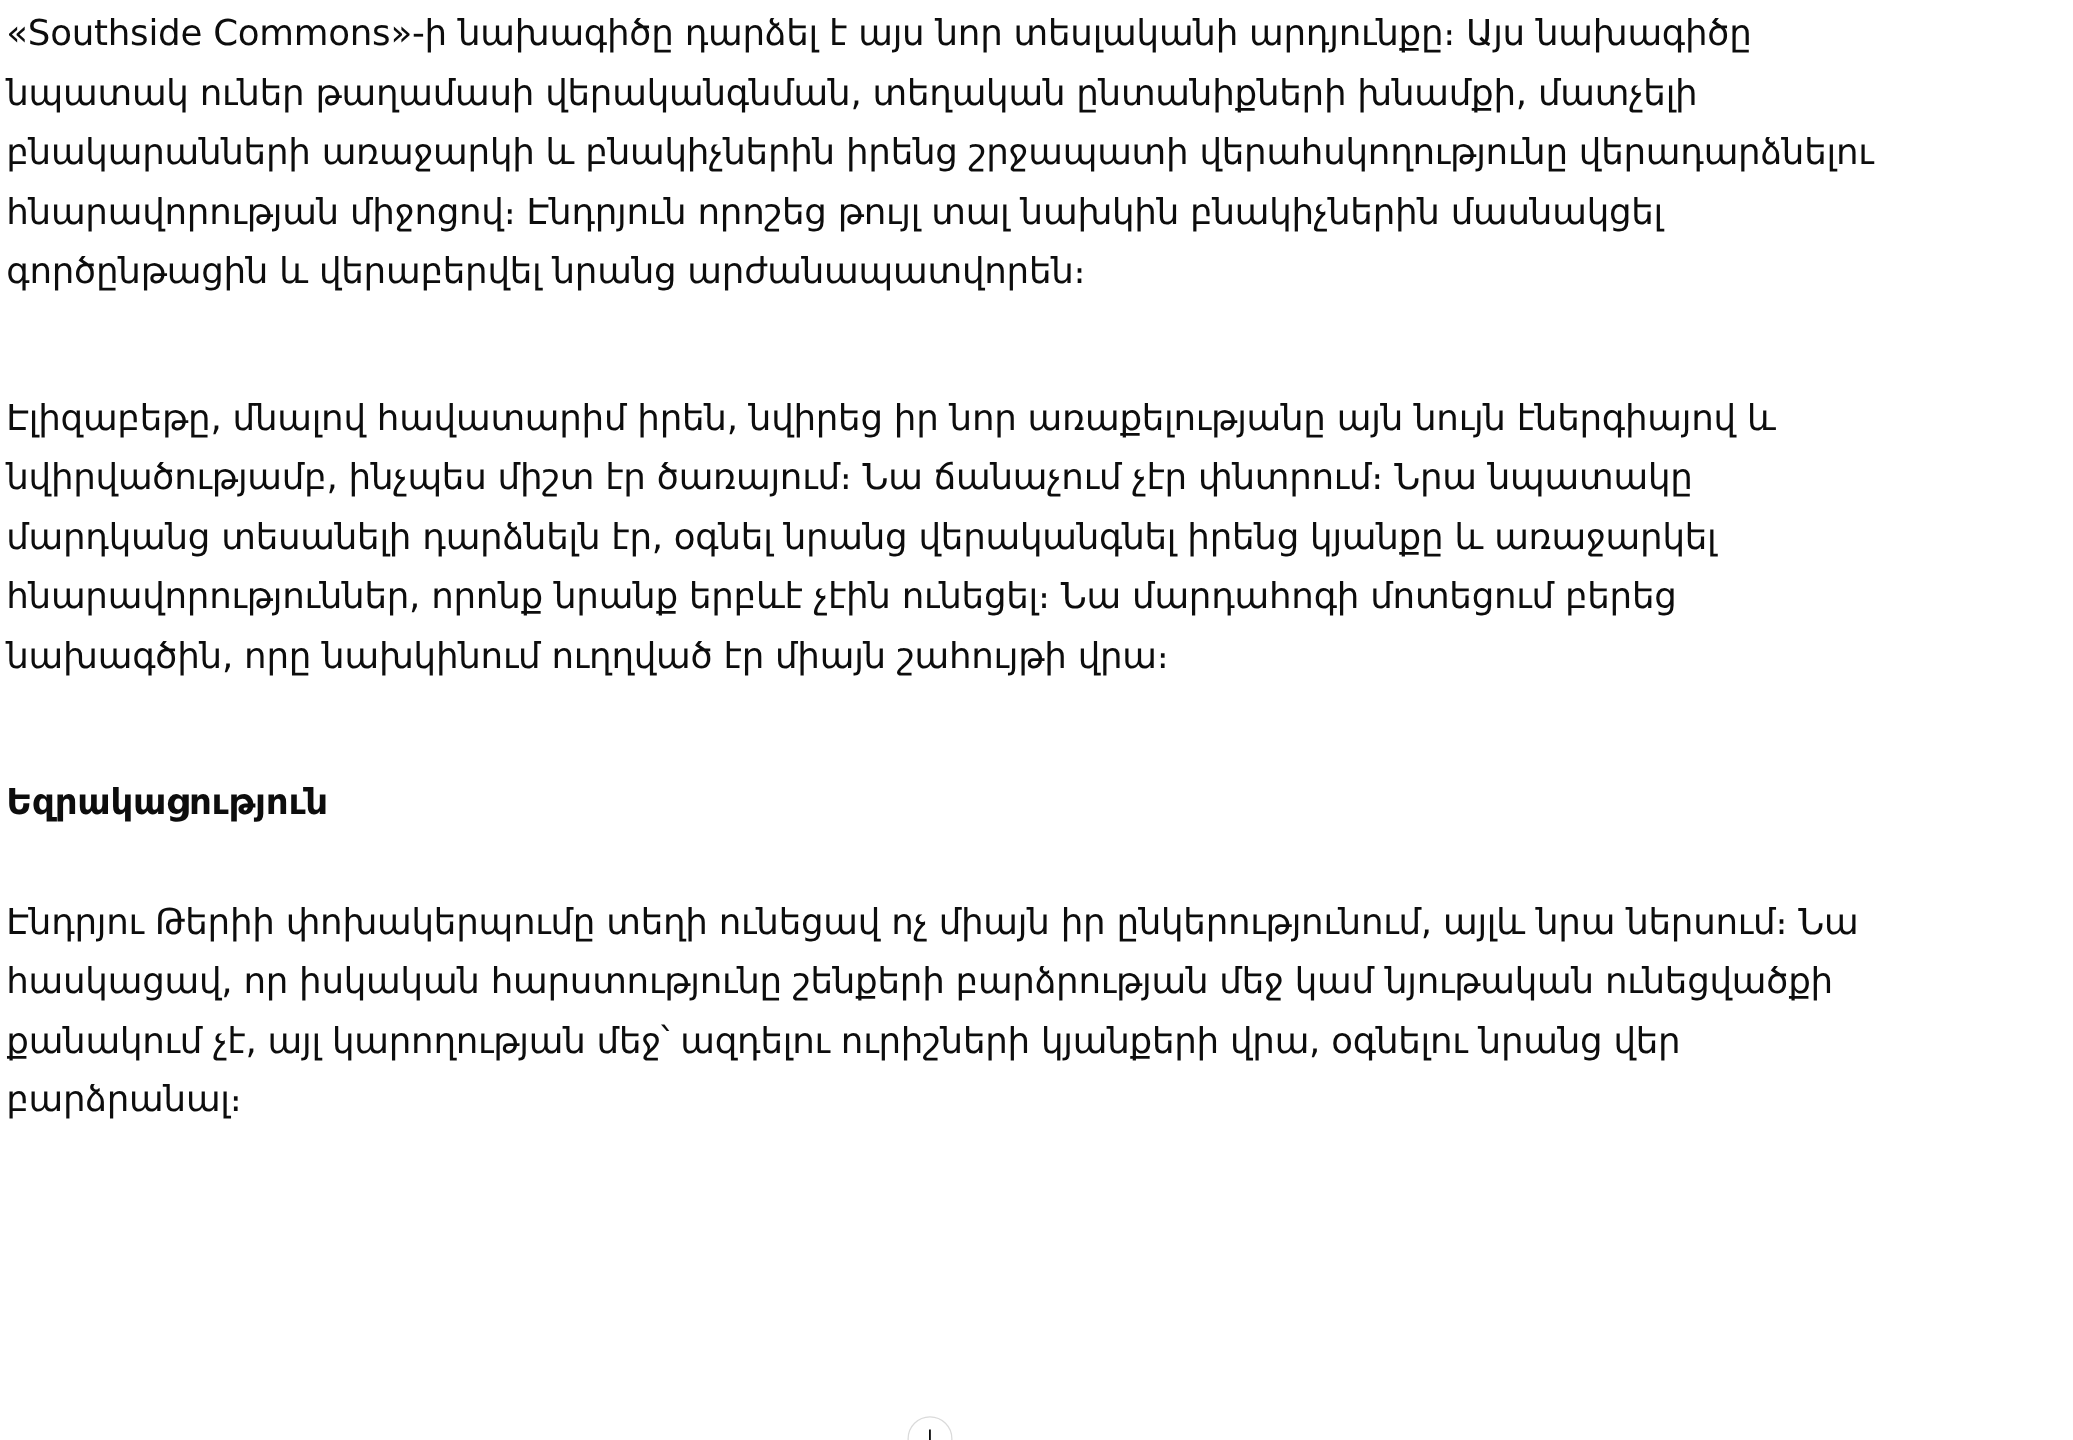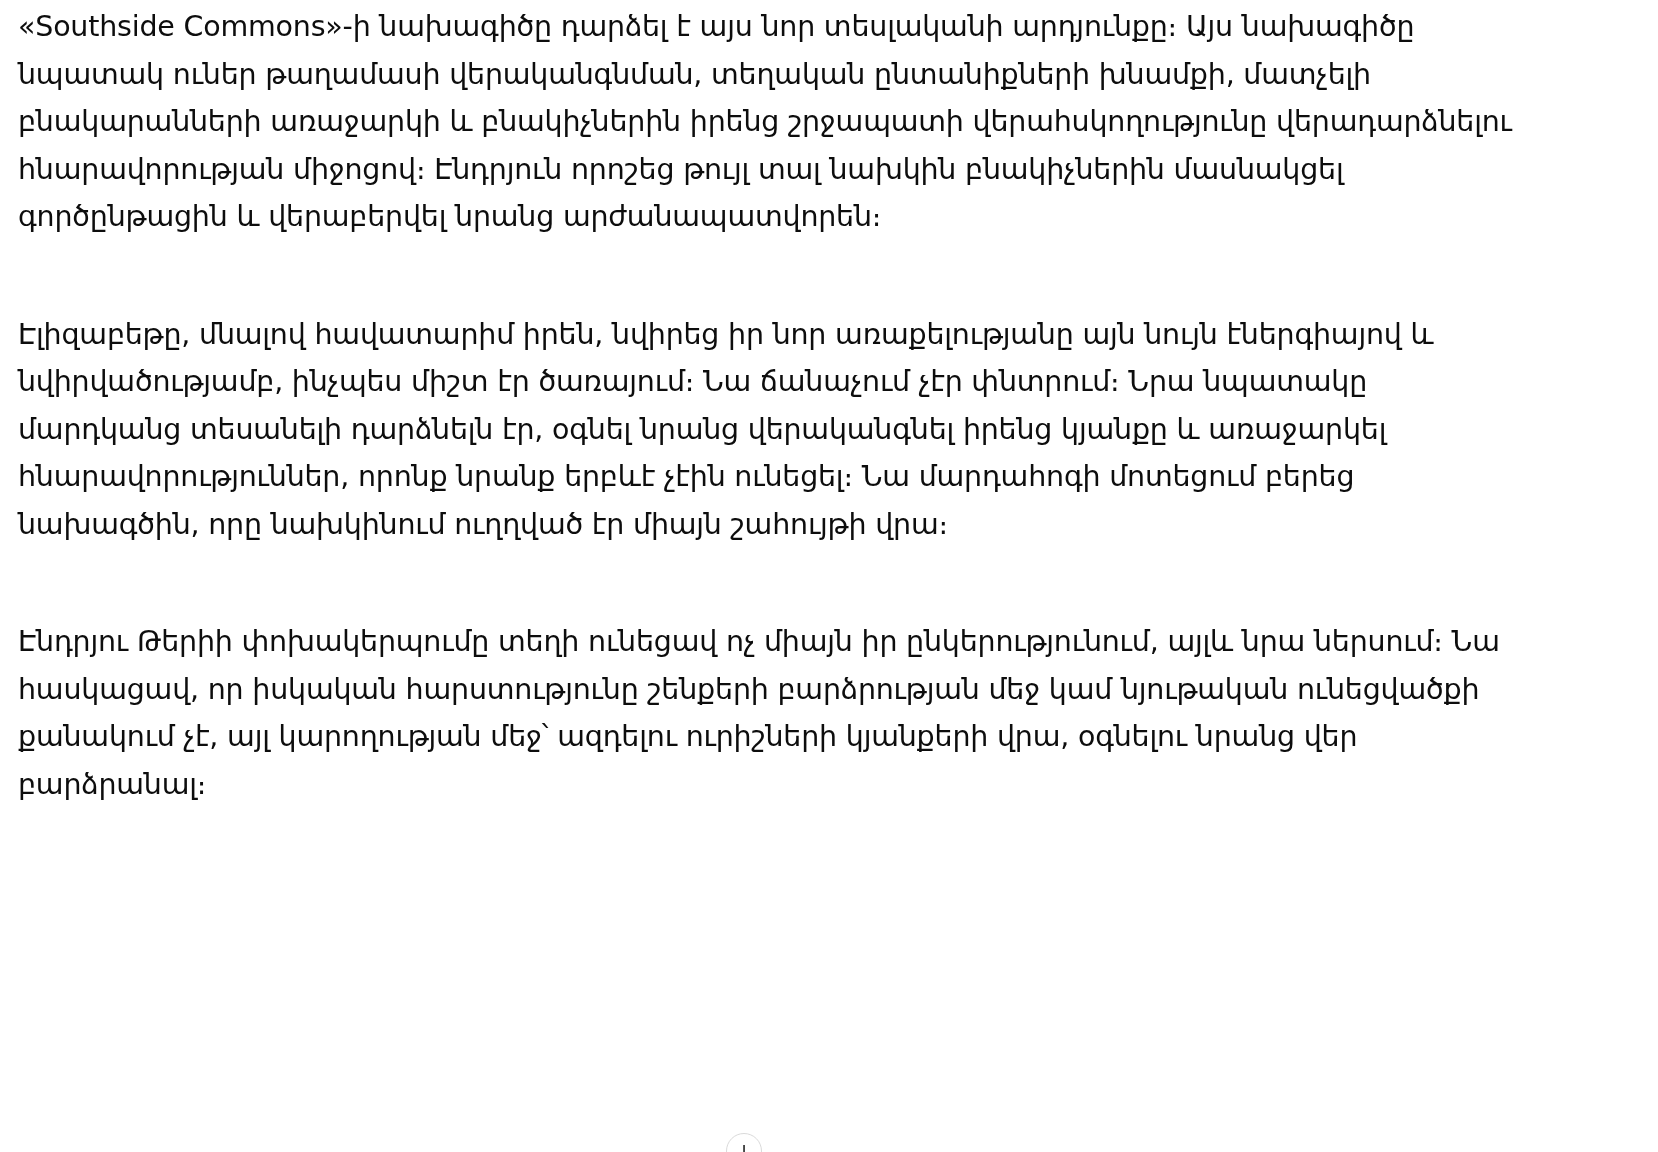--- a/index.html
+++ b/index.html
@@ -9,21 +9,21 @@
   body {
     width: 1658px;
     height: 1152px;
     overflow: hidden;
     background: #ffffff;
     color: #0d0d0d;
     font-family: "DejaVu Sans", "Liberation Sans", sans-serif;
     position: relative;
   }
   .doc {
-    padding: 3px 18px 0 18px;
+    padding: 3px 18px 0 5px;
     font-size: 28.5px;
     line-height: 47.5px;
     letter-spacing: -0.2px;
   }
   .para {
     margin: 0 0 70px 0;
     white-space: pre-line; 
   }
   .heading {
     font-size: 28.5px;
@@ -58,20 +58,21 @@
 բնակարանների առաջարկի և բնակիչներին իրենց շրջապատի վերահսկողությունը վերադարձնելու
 հնարավորության միջոցով։ Էնդրյուն որոշեց թույլ տալ նախկին բնակիչներին մասնակցել
 գործընթացին և վերաբերվել նրանց արժանապատվորեն։</p>
 
   <p class="para">Էլիզաբեթը, մնալով հավատարիմ իրեն, նվիրեց իր նոր առաքելությանը այն նույն էներգիայով և
 նվիրվածությամբ, ինչպես միշտ էր ծառայում։ Նա ճանաչում չէր փնտրում։ Նրա նպատակը
 մարդկանց տեսանելի դարձնելն էր, օգնել նրանց վերականգնել իրենց կյանքը և առաջարկել
 հնարավորություններ, որոնք նրանք երբևէ չէին ունեցել։ Նա մարդահոգի մոտեցում բերեց
 նախագծին, որը նախկինում ուղղված էր միայն շահույթի վրա։</p>
 
+  <h2 class="heading">Եզրակացություն</h2>
 
   <p class="para">Էնդրյու Թերիի փոխակերպումը տեղի ունեցավ ոչ միայն իր ընկերությունում, այլև նրա ներսում։ Նա
 հասկացավ, որ իսկական հարստությունը շենքերի բարձրության մեջ կամ նյութական ունեցվածքի
 քանակում չէ, այլ կարողության մեջ՝ ազդելու ուրիշների կյանքերի վրա, օգնելու նրանց վեր
 բարձրանալ։</p>
 
 </main>
 
 <div class="scroll-btn">
   <span>↓</span>

